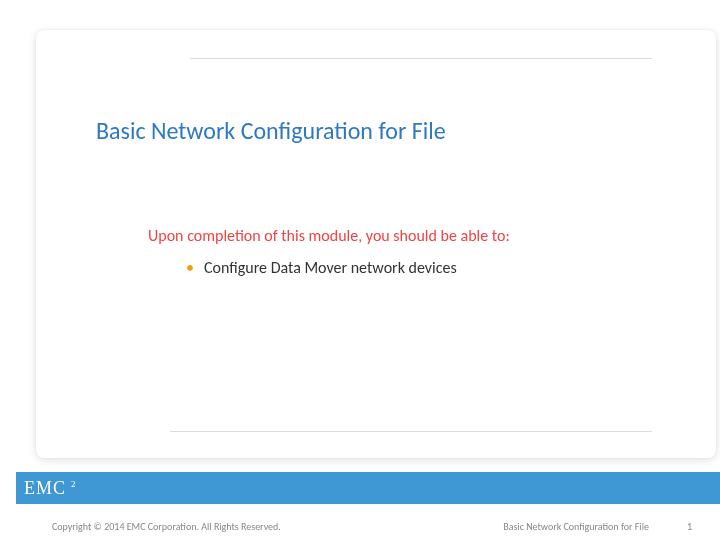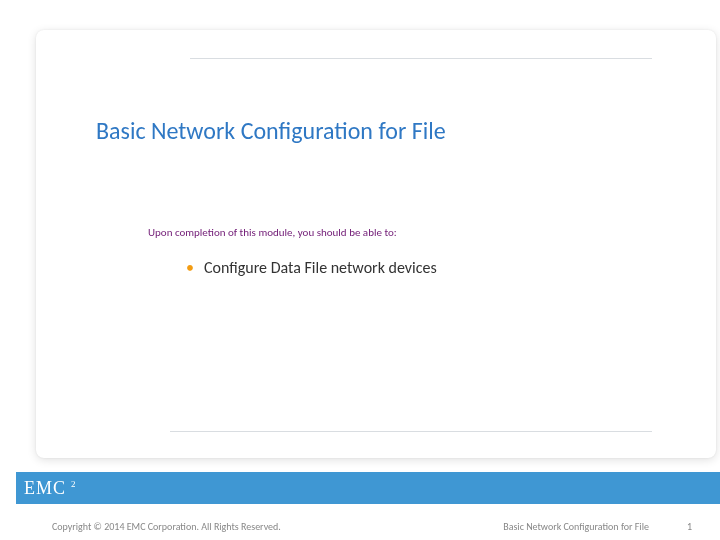--- a/index.html
+++ b/index.html
@@ -27,22 +27,22 @@
   .title {
     position: absolute;
     left: 56px; top: 82px;
     font-size: 24px;
     font-weight: 400;
     color: #2f78c4;
   }
   .intro {
     position: absolute;
     left: 108px; top: 192px;
-    font-size: 11px;
-    color: #701a75;
+    font-size: 16px;
+    color: #ef4444;
   }
   .bullets {
     position: absolute;
     left: 142px; top: 218px;
     list-style: none;
   }
   .bullets li {
     font-size: 16px;
     color: #333;
     line-height: 1.55;
@@ -94,21 +94,21 @@
 </style>
 </head>
 <body>
 
 <div class="stage">
   <div class="card">
     <div class="rule-top"></div>
     <h1 class="title">Basic Network Configuration for File</h1>
     <p class="intro">Upon completion of this module, you should be able to:</p>
     <ul class="bullets">
-      <li>Configure Data File network devices</li>
+      <li>Configure Data Mover network devices</li>
     </ul>
     <div class="rule-bottom"></div>
   </div>
 
   <div class="footer-bar">
     <span class="logo">
       <span>EMC</span><sup>2</sup>
     </span>
   </div>
 

